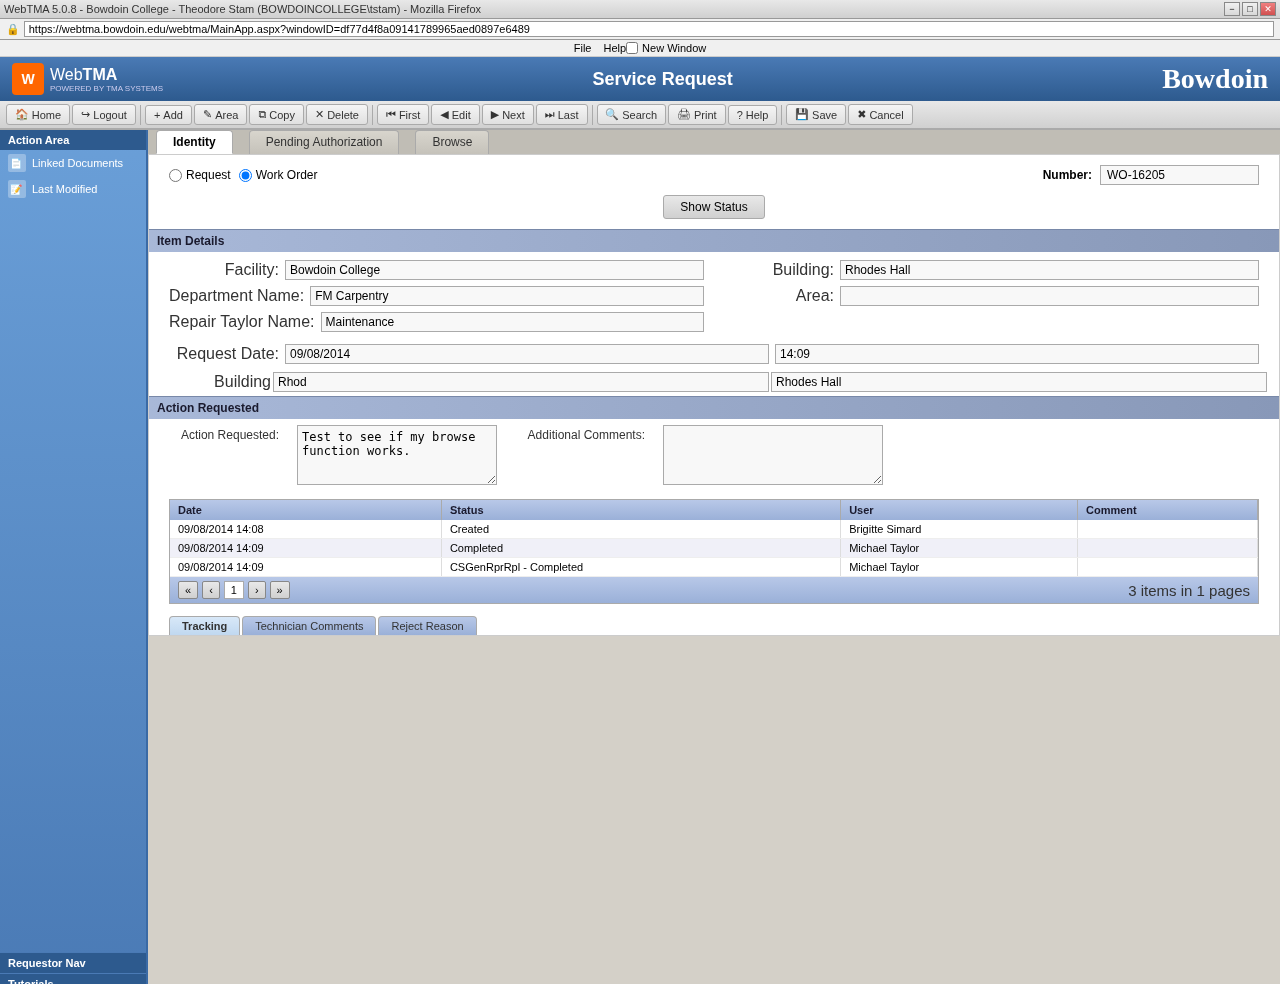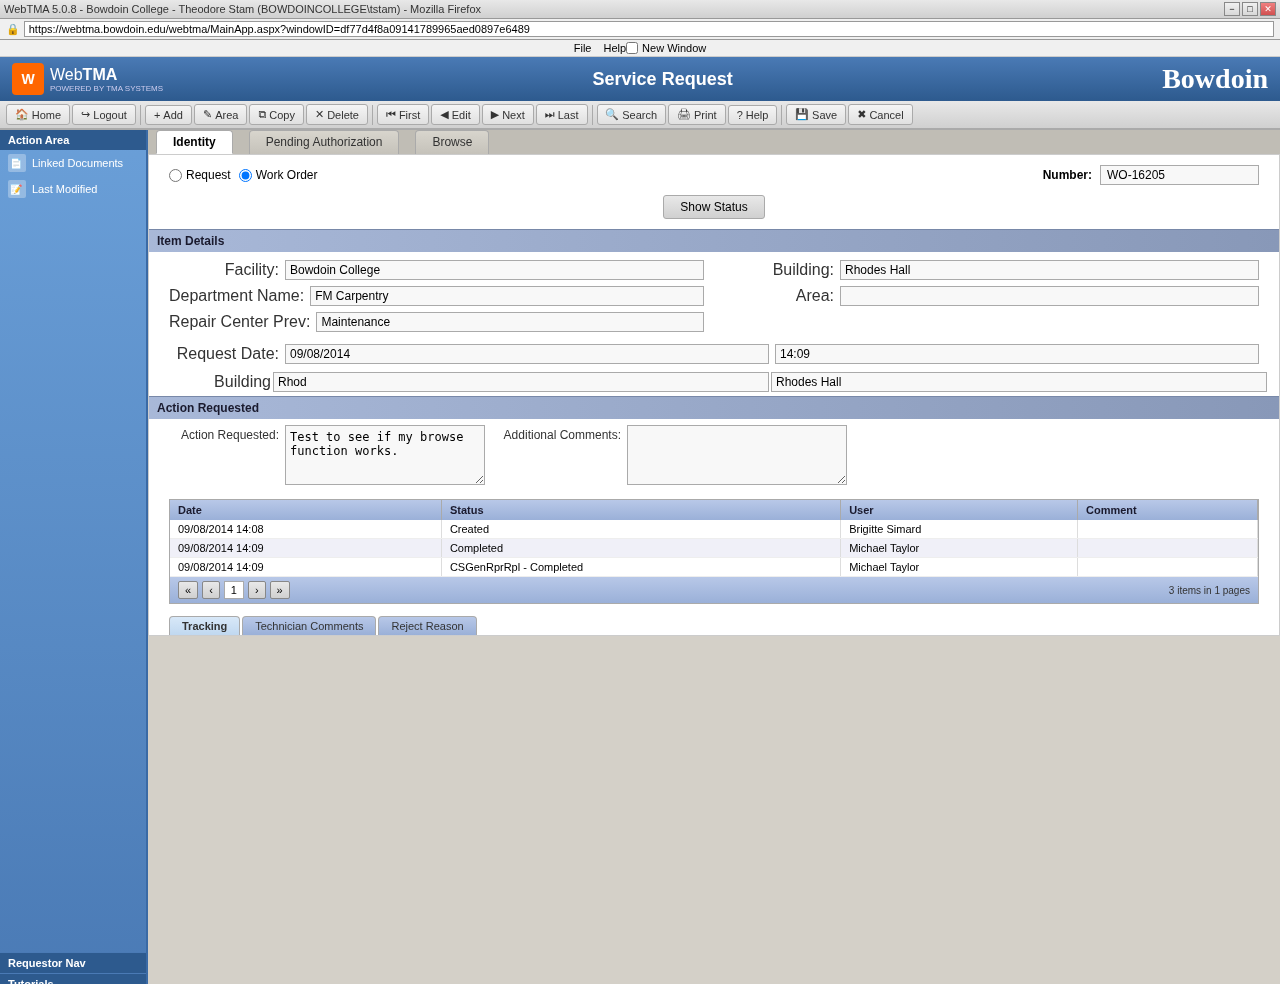--- a/index.html
+++ b/index.html
@@ -290,21 +290,21 @@
     }
     .building-short { width: 80px; }
     .building-long { flex: 1; }
 
     .action-section {
       padding: 6px 20px;
     }
     .action-row {
       display: flex;
       align-items: flex-start;
-      gap: 6px;
+      gap: 18px;
     }
     .action-label { font-size: 12px; color: #333; min-width: 110px; text-align: right; padding-top: 3px; }
     .action-textarea {
       border: 1px solid #aaa;
       padding: 4px;
       font-size: 12px;
       font-family: monospace;
       resize: both;
       width: 200px;
       height: 60px;
@@ -362,21 +362,21 @@
       padding: 2px 6px;
       font-size: 11px;
       cursor: pointer;
     }
     .page-num {
       background: white;
       border: 1px solid #aaa;
       padding: 2px 6px;
       font-size: 11px;
     }
-    .page-info { font-size: 10px; color: #333; }
+    .page-info { font-size: 15px; color: #333; }
 
     
     .sub-tabs {
       display: flex;
       gap: 2px;
       padding: 4px 20px 0 20px;
     }
     .sub-tab {
       padding: 3px 12px;
       border: 1px solid #aaa;
@@ -520,21 +520,21 @@
         </div>
         <div class="field-row">
           <span class="field-label">Department Name:</span>
           <input type="text" class="field-input" value="FM Carpentry" style="">
         </div>
         <div class="field-row">
           <span class="field-label">Area:</span>
           <input type="text" class="field-input" style="">
         </div>
         <div class="field-row">
-          <span class="field-label">Repair Center Prev:</span>
+          <span class="field-label">Repair Taylor Name:</span>
           <input type="text" class="field-input" value="Maintenance" style="">
         </div>
       </div>
 
       <div class="date-row">
         <span class="field-label">Request Date:</span>
         <input type="text" class="field-input" style="width: 120px;" value="09/08/2014">
         <input type="text" class="field-input" style="width: 50px;" value="14:09">
       </div>
 

